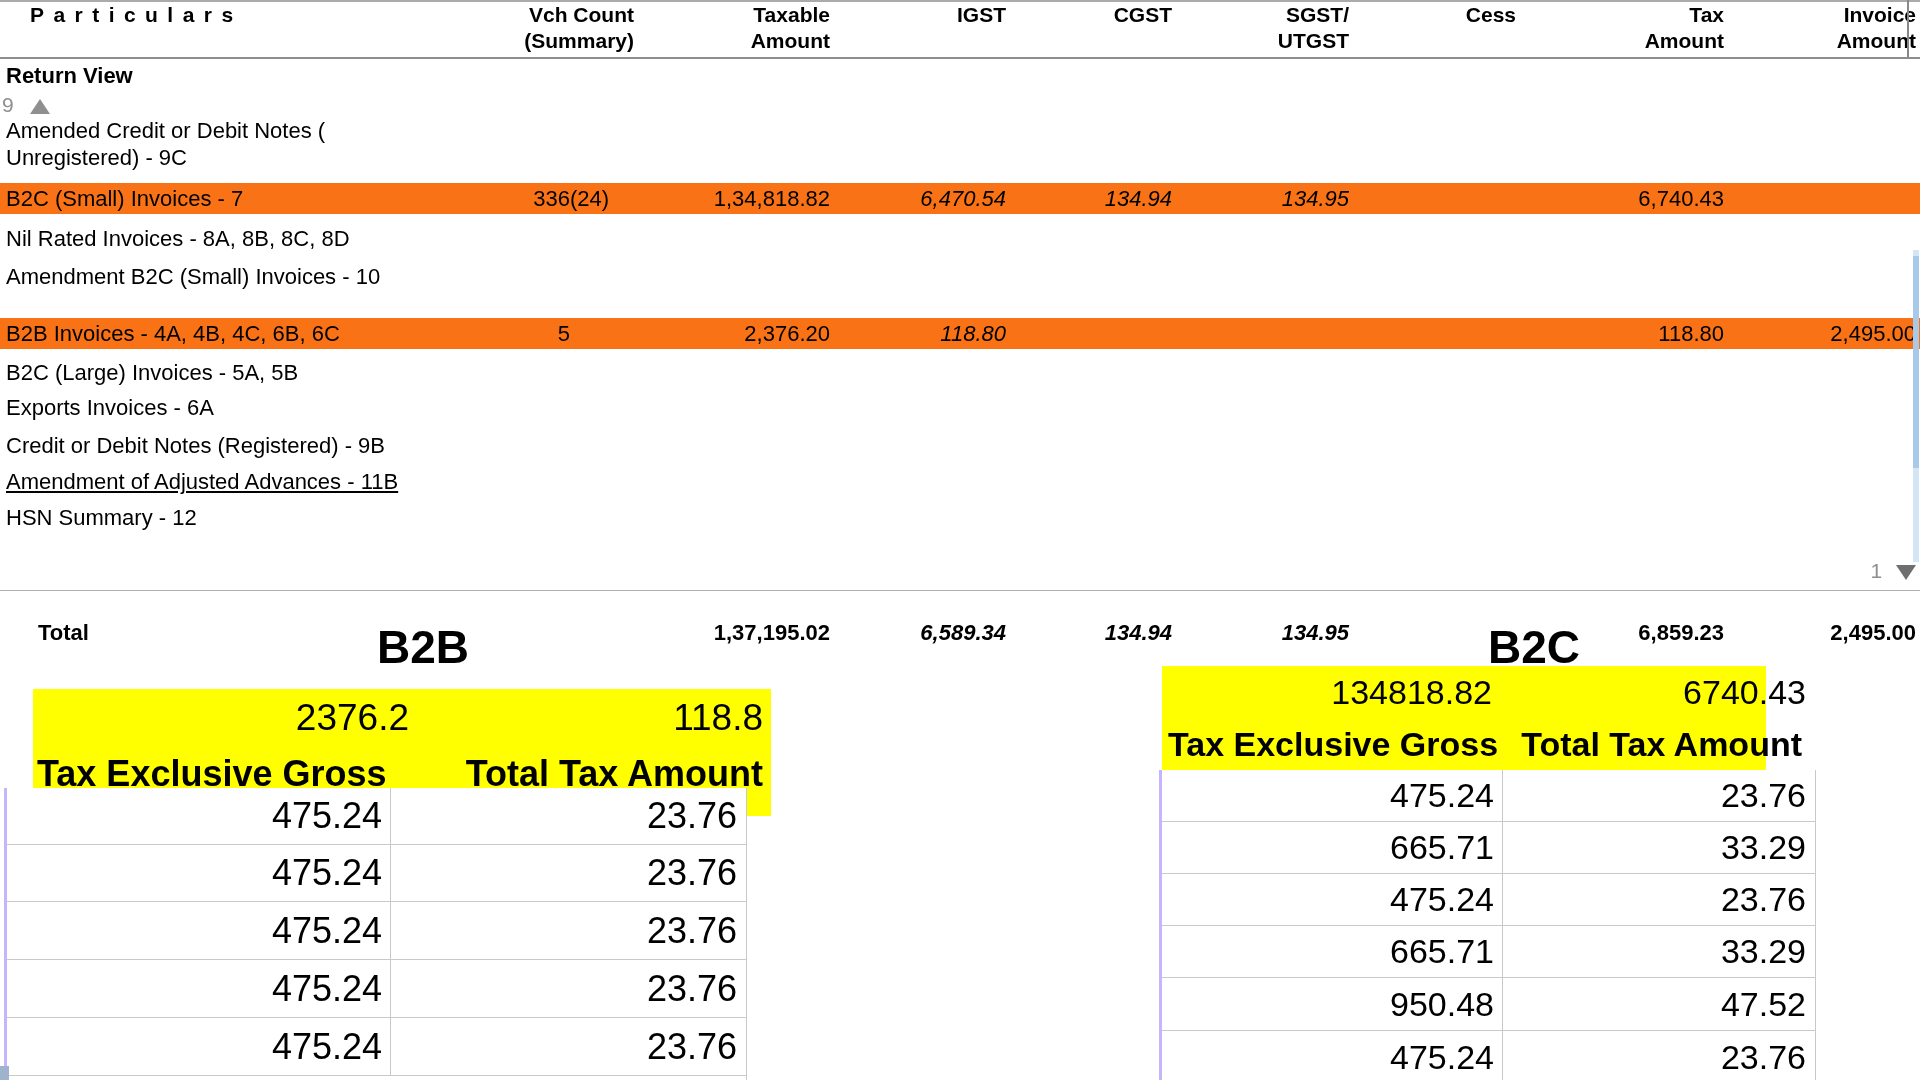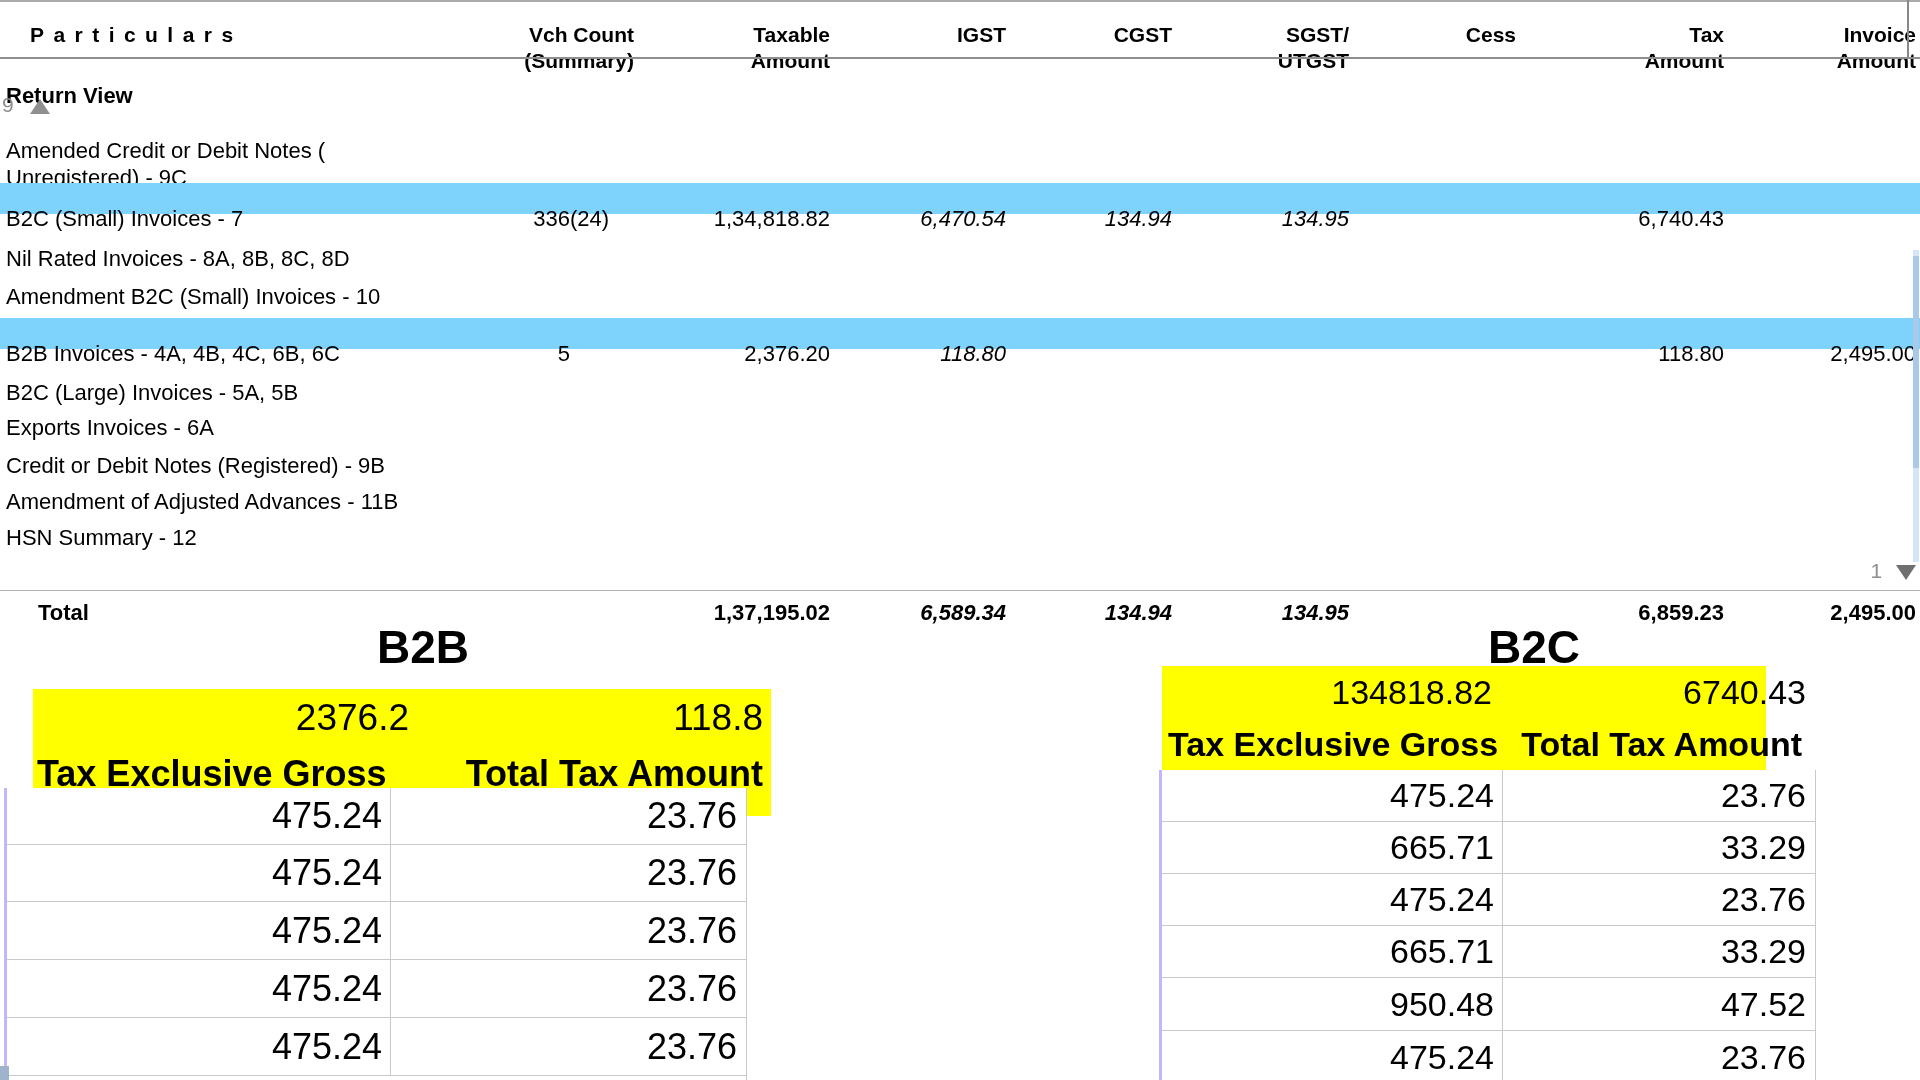--- a/index.html
+++ b/index.html
@@ -2,27 +2,27 @@
 <html><head>
 <meta charset="utf-8">
 <style>
   html,body{margin:0;padding:0;}
   body{width:1920px;height:1080px;position:relative;overflow:hidden;background:#fff;
        font-family:"Liberation Sans",sans-serif;color:#000;}
   .abs{position:absolute;}
   
   .trow{position:absolute;left:6px;width:1910px;display:grid;
         grid-template-columns:414px 214px 196px 176px 166px 177px 167px 208px 192px;
-        align-items:center;font-size:22px;margin-top:20px;}
+        align-items:center;font-size:22px;}
   .trow .n{text-align:right;white-space:nowrap;}
   .trow .i{font-style:italic;}
   .vch{display:flex;}
   .vch .vmain{flex:1;text-align:right;}
   .vch .vextra{width:64px;text-align:left;}
-  .hl-row{position:absolute;left:0;width:1920px;background:#7dd3fc;}
+  .hl-row{position:absolute;left:0;width:1920px;background:#f97316;}
   .hl-row .trow{top:0;}
   .hdr{top:2px;height:55px;font-weight:bold;font-size:21px;align-items:start;line-height:26px;}
   .hdr .cell2{text-align:right;white-space:pre-line;}
   .hdr .part{letter-spacing:0.45em;padding-left:24px;}
   .line{position:absolute;left:0;width:1920px;background:#9a9a9a;}
   .bold{font-weight:bold;}
   .gray{color:#8f8f8f;}
   .tri-up{display:inline-block;width:0;height:0;border-left:10px solid transparent;
           border-right:10px solid transparent;border-bottom:15px solid #8f8f8f;vertical-align:middle;}
   .tri-down{display:inline-block;width:0;height:0;border-left:10px solid transparent;
@@ -126,34 +126,34 @@
 
 <div class="trow" style="top:357px;height:32px;line-height:32px;">
   <div>B2C (Large) Invoices - 5A, 5B</div>
 </div>
 <div class="trow" style="top:393px;height:30px;line-height:30px;">
   <div>Exports Invoices - 6A</div>
 </div>
 <div class="trow" style="top:431px;height:30px;line-height:30px;">
   <div>Credit or Debit Notes (Registered) - 9B</div>
 </div>
-<div class="trow" style="top:467px;height:30px;line-height:30px;">
+<div class="trow" style="top:467px;height:30px;line-height:30px;text-decoration:underline;">
   <div>Amendment of Adjusted Advances - 11B</div>
 </div>
 <div class="trow" style="top:503px;height:30px;line-height:30px;">
   <div>HSN Summary - 12</div>
 </div>
 
 <div class="abs" style="right:4px;top:558px;height:26px;font-size:21px;line-height:26px;">
   <span class="gray">1</span>
   <span class="tri-down" style="margin-left:8px;"></span>
 </div>
 
 <div class="line" style="top:590px;height:1px;background:#b0b0b0;"></div>
-<div class="trow bold" style="top:576px;height:34px;line-height:34px;">
+<div class="trow bold" style="top:616px;height:34px;line-height:34px;">
   <div style="padding-left:32px;">Total</div>
   <div class="vch">
       <span class="vmain"></span>
       <span class="vextra"></span>
     </div>
   <div class="n">1,37,195.02</div>
   <div class="n i">6,589.34</div>
   <div class="n i">134.94</div>
   <div class="n i">134.95</div>
   <div class="n"></div>

